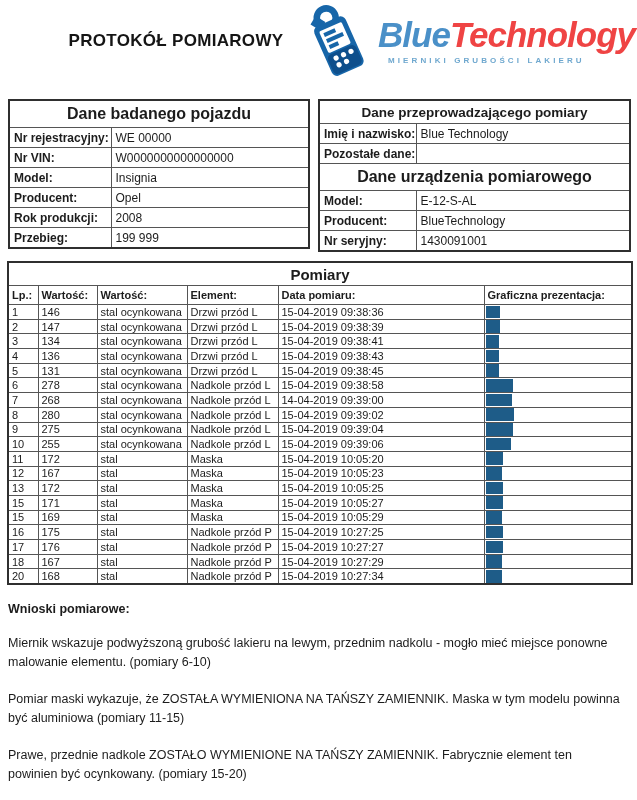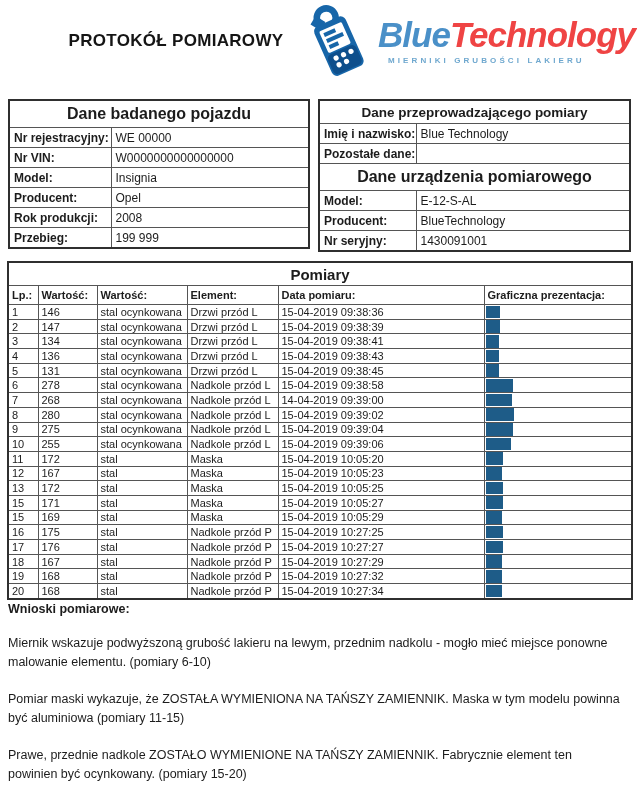--- a/index.html
+++ b/index.html
@@ -367,30 +367,20 @@
         <td>18</td>
         <td>167</td>
         <td>stal</td>
         <td>Nadkole przód P</td>
         <td>15-04-2019 10:27:29</td>
         <td class="bar-cell">
           <div class="meas-bar" style="width: 16.7px; background: rgb(30, 92, 136);"></div>
         </td>
       </tr>
       <tr>
-        <td>19</td>
-        <td>168</td>
-        <td>stal</td>
-        <td>Nadkole przód P</td>
-        <td>15-04-2019 10:27:32</td>
-        <td class="bar-cell">
-          <div class="meas-bar" style="width: 16.8px; background: rgb(30, 92, 136);"></div>
-        </td>
-      </tr>
-      <tr>
         <td>20</td>
         <td>168</td>
         <td>stal</td>
         <td>Nadkole przód P</td>
         <td>15-04-2019 10:27:34</td>
         <td class="bar-cell">
           <div class="meas-bar" style="width: 16.8px; background: rgb(30, 92, 136);"></div>
         </td>
       </tr>
     </tbody>

